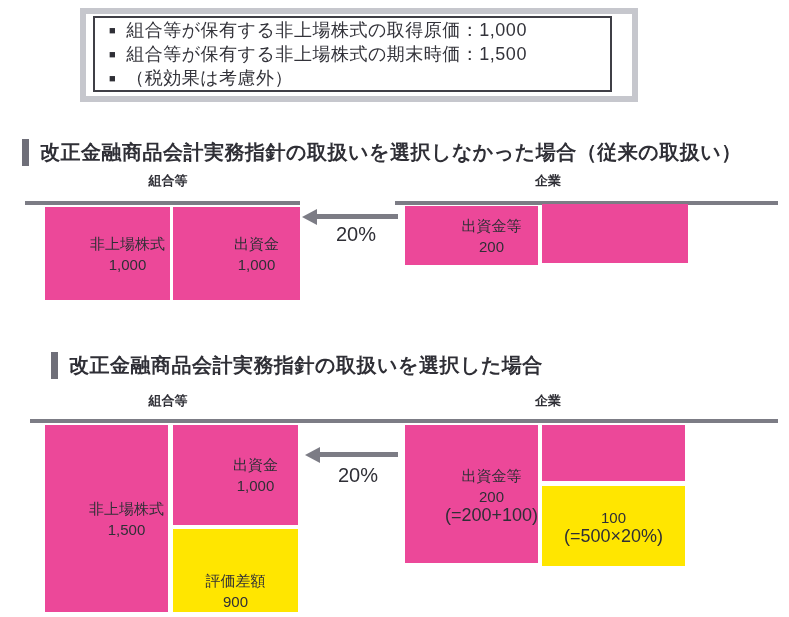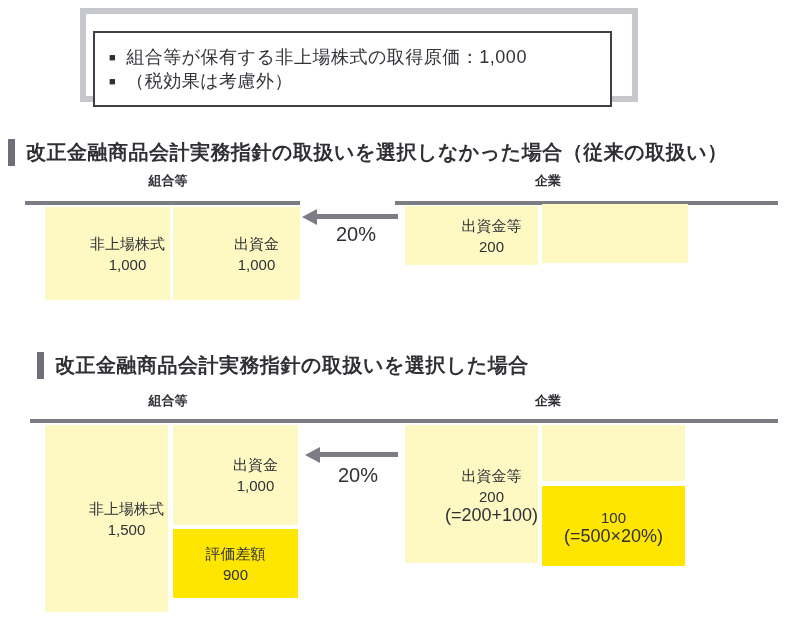--- a/index.html
+++ b/index.html
@@ -8,65 +8,66 @@
     font-family:"Liberation Sans","DejaVu Sans",sans-serif;
     color:#33333a; overflow:hidden;
   }
 
   
   .info-outer {
     position:absolute; left:80px; top:8px; width:558px; height:94px;
     border:6px solid #c6c7cd; box-sizing:border-box; background:#ffffff;
   }
   .info-inner {
-    height:76px; margin:17px 20px 0 7px; border:2px solid #3f3f46;
+    height:76px; margin:2px 20px 0 7px; border:2px solid #3f3f46;
     box-sizing:border-box; display:flex; flex-direction:column;
     justify-content:center; padding-left:14px; background:#ffffff;
   }
   .info-line { font-size:18px; line-height:24px; white-space:nowrap; letter-spacing:0.5px; }
   .bullet { font-size:11px; margin-right:10px; vertical-align:2px; color:#2f2f36; }
 
   
-  .section-head { position:absolute; left:8px; display:flex; align-items:flex-end; }
+  .section-head { position:absolute; left:22px; display:flex; align-items:flex-end; }
   .head-bar { width:7px; height:27px; background:#6f6f79; margin-right:11px; flex:0 0 auto; }
   .head-text { font-size:20px; font-weight:bold; letter-spacing:0.5px; color:#2f2f36; white-space:nowrap; }
 
   
   .col-header { position:absolute; width:120px; text-align:center; font-size:13px; font-weight:bold; color:#2f2f36; }
 
   
   .tline { position:absolute; height:4px; background:#7c7c85; }
 
   
   .bs-box {
     position:absolute; box-sizing:border-box; display:flex; flex-direction:column;
     align-items:center; justify-content:center; text-align:center;
     font-size:15px; line-height:21px; color:#2f2f36;
   }
-  .gray   { background:#fef9c3;padding-left:40px; }
+  .gray   { background:#ec4899;padding-left:40px; }
   .yellow { background:#ffe600; }
   .formula { font-size:18px; line-height:17px; }
 
   
   .arrow-head {
     position:absolute; width:0; height:0; border-style:solid;
     border-width:8px 15px 8px 0;
     border-color:transparent #7c7c85 transparent transparent;
   }
   .arrow-shaft { position:absolute; height:5px; background:#7c7c85; }
   .arrow-label { position:absolute; width:60px; text-align:center; font-size:20px; color:#2f2f36; }
 </style>
 </head>
 <body>
 
 <div class="canvas">
 
   <div class="info-outer">
     <div class="info-inner">
       <div class="info-line"><span class="bullet">■</span><span>組合等が保有する非上場株式の取得原価：1,000</span></div>
+      <div class="info-line"><span class="bullet">■</span><span>組合等が保有する非上場株式の期末時価：1,500</span></div>
       <div class="info-line"><span class="bullet">■</span><span>（税効果は考慮外）</span></div>
     </div>
   </div>
 
   <div class="section-head" style="top:139px;">
     <div class="head-bar"></div>
     <div class="head-text">改正金融商品会計実務指針の取扱いを選択しなかった場合（従来の取扱い）</div>
   </div>
 
   <div class="col-header" style="left:108px; top:172px;">組合等</div>
@@ -105,21 +106,21 @@
   <div class="tline" style="left:30px; top:419px; width:748px;"></div>
 
   <div class="bs-box gray" style="left:45px; top:425px; width:123px; height:187px;">
     <span>非上場株式</span>
     <span>1,500</span>
   </div>
   <div class="bs-box gray" style="left:173px; top:425px; width:125px; height:100px;">
     <span>出資金</span>
     <span>1,000</span>
   </div>
-  <div class="bs-box yellow" style="left:173px; top:529px; width:125px; height:69px;">
+  <div class="bs-box yellow" style="left:173px; top:529px; width:125px; height:83px;justify-content:flex-end;">
     <span>評価差額</span>
     <span>900</span>
   </div>
 
   <div class="arrow-head" style="left:305px; top:447px;"></div>
   <div class="arrow-shaft" style="left:319px; top:452px; width:79px;"></div>
   <div class="arrow-label" style="left:328px; top:464px;">20%</div>
 
   <div class="bs-box gray" style="left:405px; top:425px; width:133px; height:138px;">
     <span>出資金等</span>

